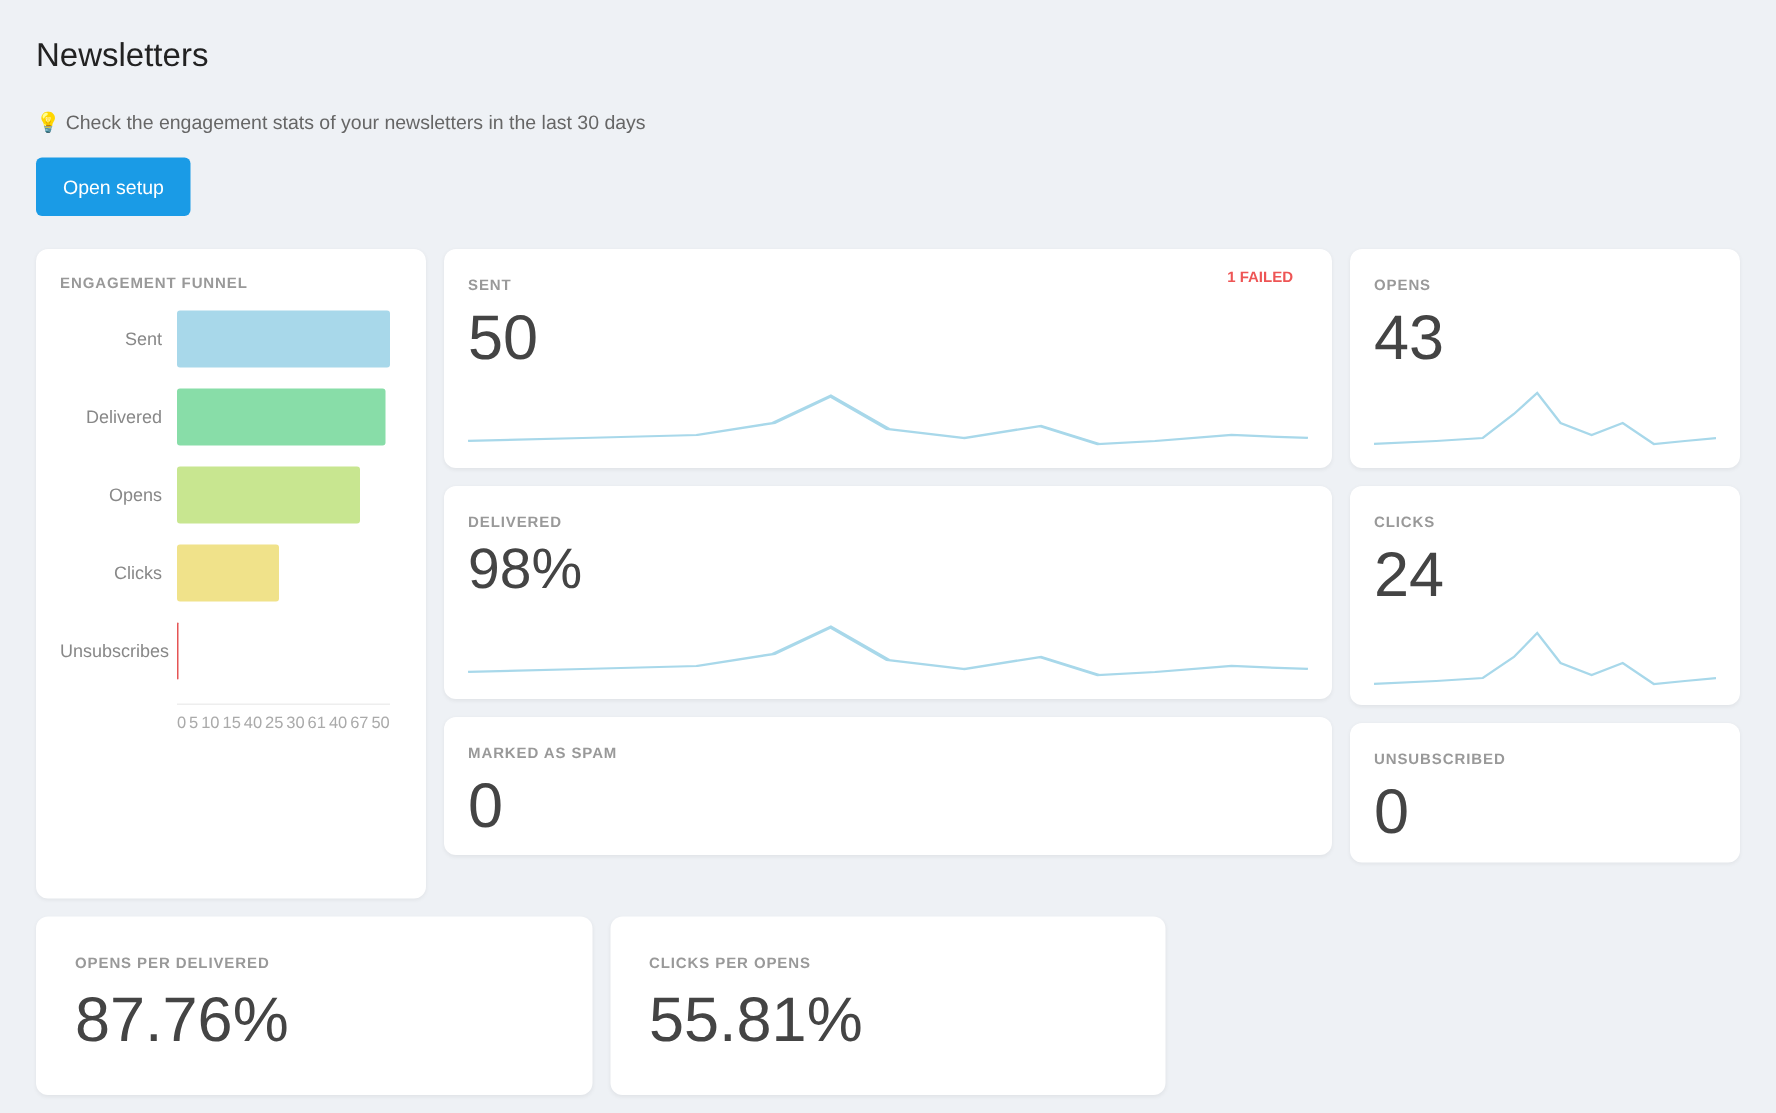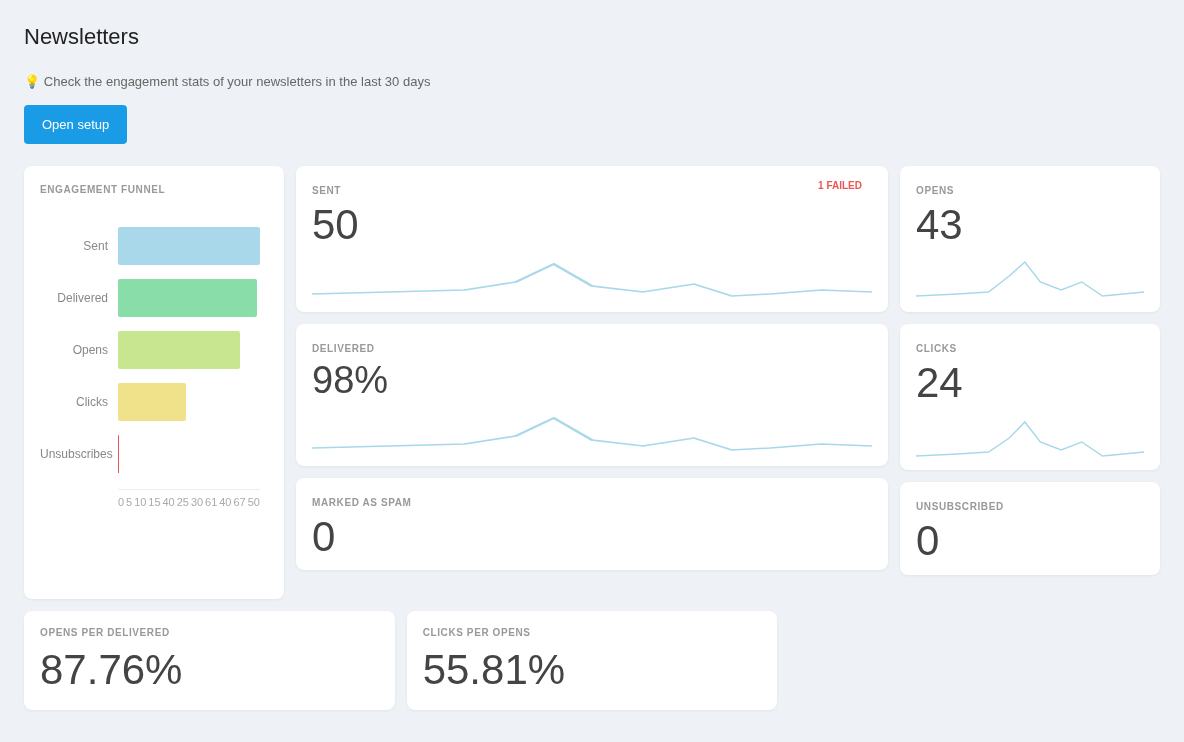--- a/index.html
+++ b/index.html
@@ -96,21 +96,21 @@
       border-radius: 8px;
       padding: 18px 24px 18px 16px;
       box-shadow: 0 1px 3px rgba(0,0,0,0.06);
     }
     .funnel-title {
       font-size: 10px;
       font-weight: 700;
       letter-spacing: 0.6px;
       color: #999;
       text-transform: uppercase;
-      margin-bottom: 32px;
+      margin-bottom: 12px;
     }
     .funnel-chart {
       display: flex;
       flex-direction: column;
       gap: 14px;
       margin-bottom: 16px;
     }
     .funnel-row {
       display: flex;
       align-items: center;
@@ -155,21 +155,21 @@
     
     .bottom-row {
       grid-column: 1 / 4;
       display: grid;
       grid-template-columns: 1fr 1fr 1fr;
       gap: 12px;
     }
     .bottom-card {
       background: #fff;
       border-radius: 8px;
-      padding: 16px;
+      padding: 26px;
       box-shadow: 0 1px 3px rgba(0,0,0,0.06);
     }
     .bottom-label {
       font-size: 10px;
       font-weight: 700;
       letter-spacing: 0.6px;
       color: #999;
       text-transform: uppercase;
       margin-bottom: 8px;
     }

